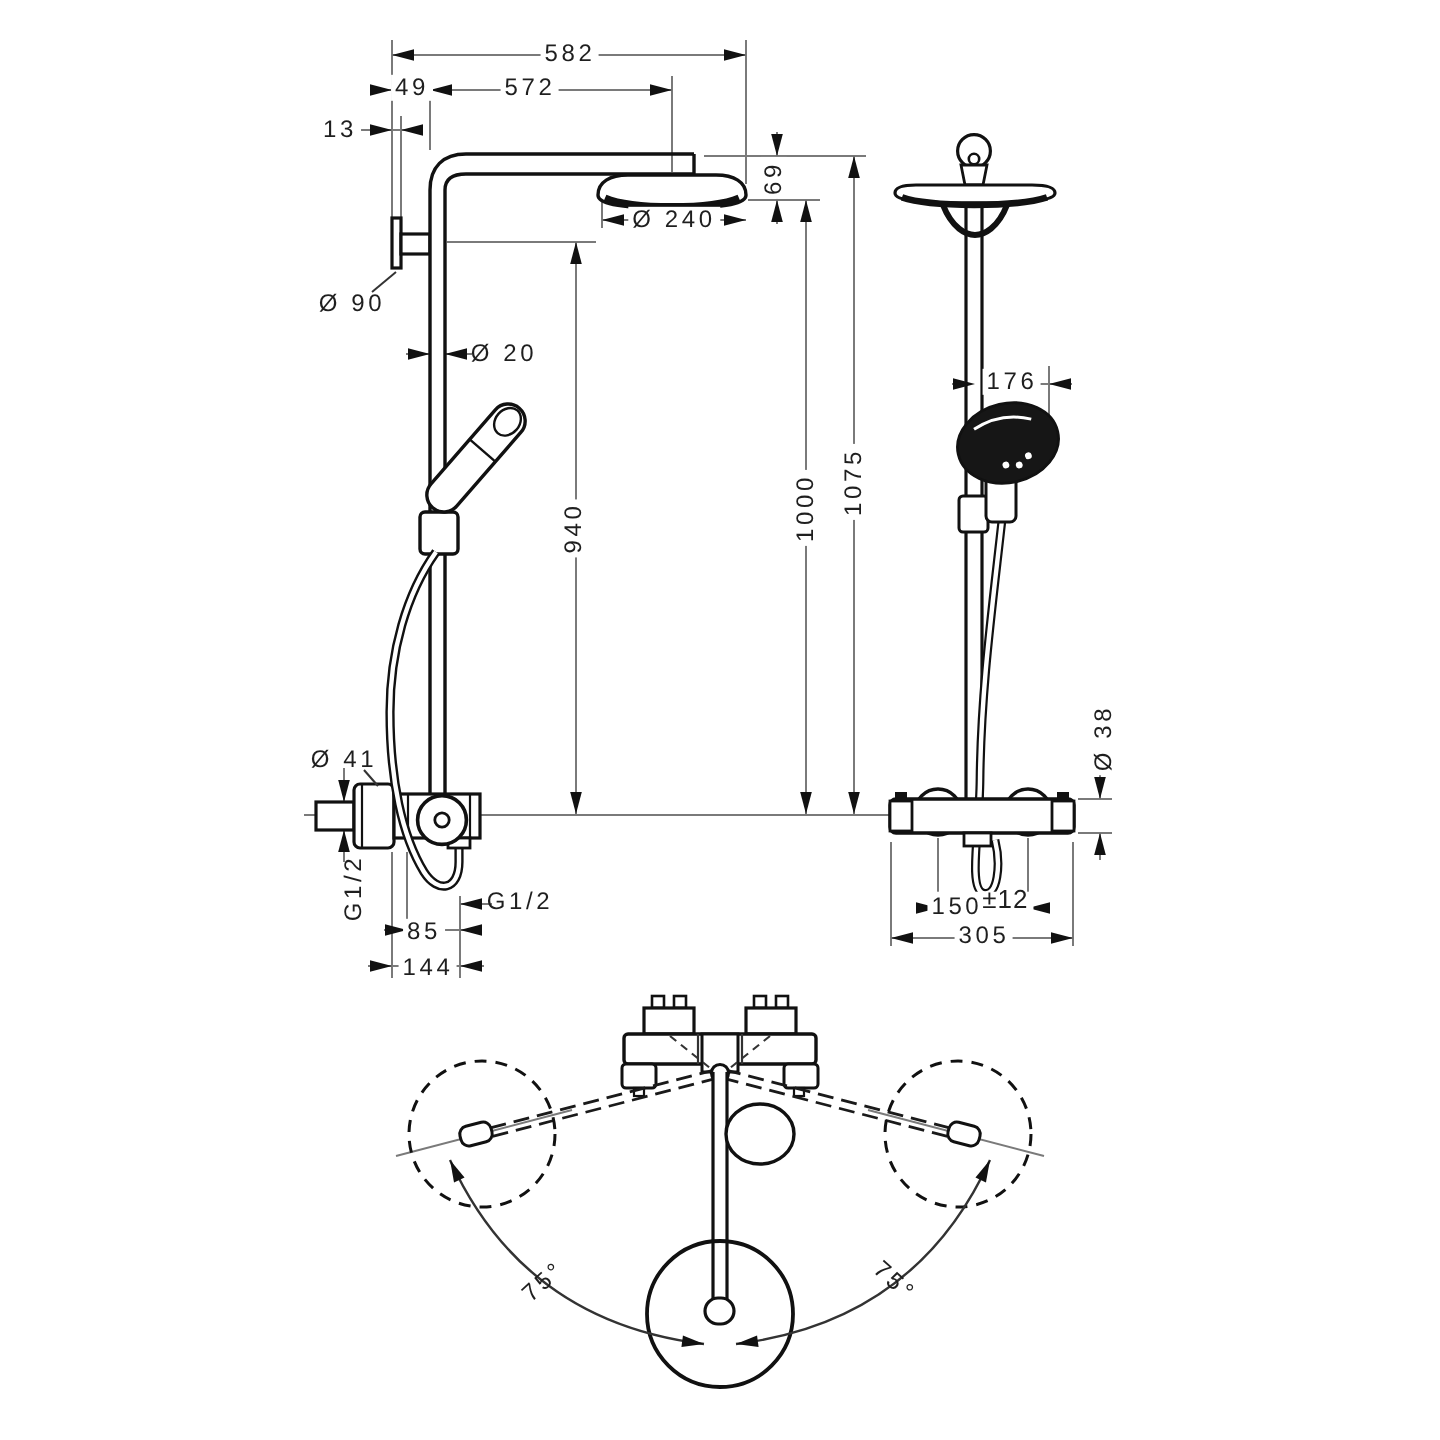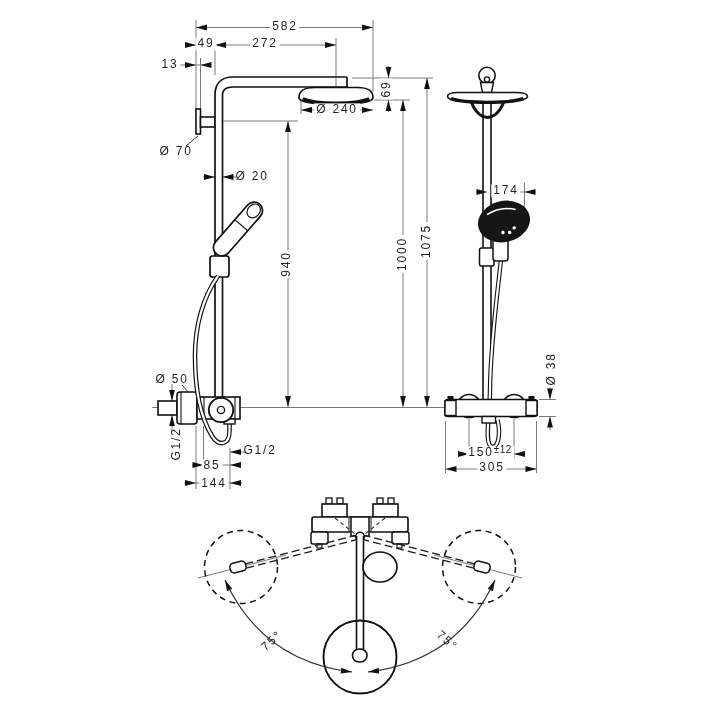--- a/index.html
+++ b/index.html
@@ -3,21 +3,21 @@
 <meta charset="utf-8">
 <style>
   html,body{margin:0;padding:0;background:#fff;}
   #canvas{position:relative;width:720px;height:720px;background:#ffffff;overflow:hidden;
           font-family:"Liberation Sans",sans-serif;text-align:right;}
   #canvas svg{position:absolute;left:0;top:0;}
   .lbl{position:absolute;transform:translate(-50%,-50%) rotate(var(--r,0deg));
        font-size:12px;letter-spacing:1.8px;color:#1f1f1f;background:#fff;
        padding:0 2px;white-space:nowrap;line-height:1.1;}
   .lbl.nobg{background:transparent;}
-  .sup{font-size:10px;position:relative;top:-3.5px;letter-spacing:.5px;}
+  .sup{font-size:13px;position:relative;top:-3.5px;letter-spacing:.5px;}
 </style>
 </head>
 <body>
 
 <div id="canvas">
 
 <svg width="720" height="720" viewBox="0 0 720 720">
 
   <g stroke="#7a7a7a" stroke-width="1" fill="none">
 
@@ -237,35 +237,35 @@
     <polygon points="0,0 11,-2.9 11,2.9" transform="translate(172,415) rotate(90)"></polygon>
     <polygon points="0,0 11,-2.9 11,2.9" transform="translate(230,452)"></polygon>
     <polygon points="0,0 11,-2.9 11,2.9" transform="translate(225,580) rotate(65)"></polygon>
     <polygon points="0,0 11,-2.9 11,2.9" transform="translate(352,672) rotate(-172.5)"></polygon>
     <polygon points="0,0 11,-2.9 11,2.9" transform="translate(368,672) rotate(-7.5)"></polygon>
     <polygon points="0,0 11,-2.9 11,2.9" transform="translate(495,580) rotate(115)"></polygon>
   </g>
 </svg>
 
 <div class="lbl" style="left:285px;top:27px">582</div>
-<div class="lbl" style="left:265px;top:44px">272</div>
+<div class="lbl" style="left:265px;top:44px">572</div>
 <div class="lbl" style="left:206px;top:44px">49</div>
 <div class="lbl" style="left:170px;top:65px">13</div>
-<div class="lbl nobg" style="left:176px;top:152px">Ø 70</div>
+<div class="lbl nobg" style="left:176px;top:152px">Ø 90</div>
 <div class="lbl" style="left:337px;top:110px">Ø 240</div>
 <div class="lbl nobg" style="left:252px;top:177px">Ø 20</div>
 <div class="lbl" style="left:387px;top:89px;--r:-90deg">69</div>
 <div class="lbl" style="left:287px;top:264px;--r:-90deg">940</div>
-<div class="lbl nobg" style="left:172px;top:380px">Ø 50</div>
+<div class="lbl nobg" style="left:172px;top:380px">Ø 41</div>
 <div class="lbl nobg" style="left:177px;top:444px;--r:-90deg">G1/2</div>
 <div class="lbl" style="left:212px;top:466px">85</div>
 <div class="lbl" style="left:214px;top:484px">144</div>
 <div class="lbl nobg" style="left:260px;top:451px">G1/2</div>
 
-<div class="lbl" style="left:506px;top:191px">174</div>
+<div class="lbl" style="left:506px;top:191px">176</div>
 <div class="lbl" style="left:403px;top:254px;--r:-90deg">1000</div>
 <div class="lbl" style="left:427px;top:241px;--r:-90deg">1075</div>
 <div class="lbl" style="left:552px;top:369px;--r:-90deg">Ø 38</div>
 <div class="lbl" style="left:490px;top:453px"><span>150</span><span class="sup">±12</span></div>
 <div class="lbl" style="left:492px;top:468px">305</div>
 
 <div class="lbl nobg" style="left:272px;top:641px;--r:-42deg">75°</div>
 <div class="lbl nobg" style="left:447px;top:641px;--r:42deg">75°</div>
 
 </div>

